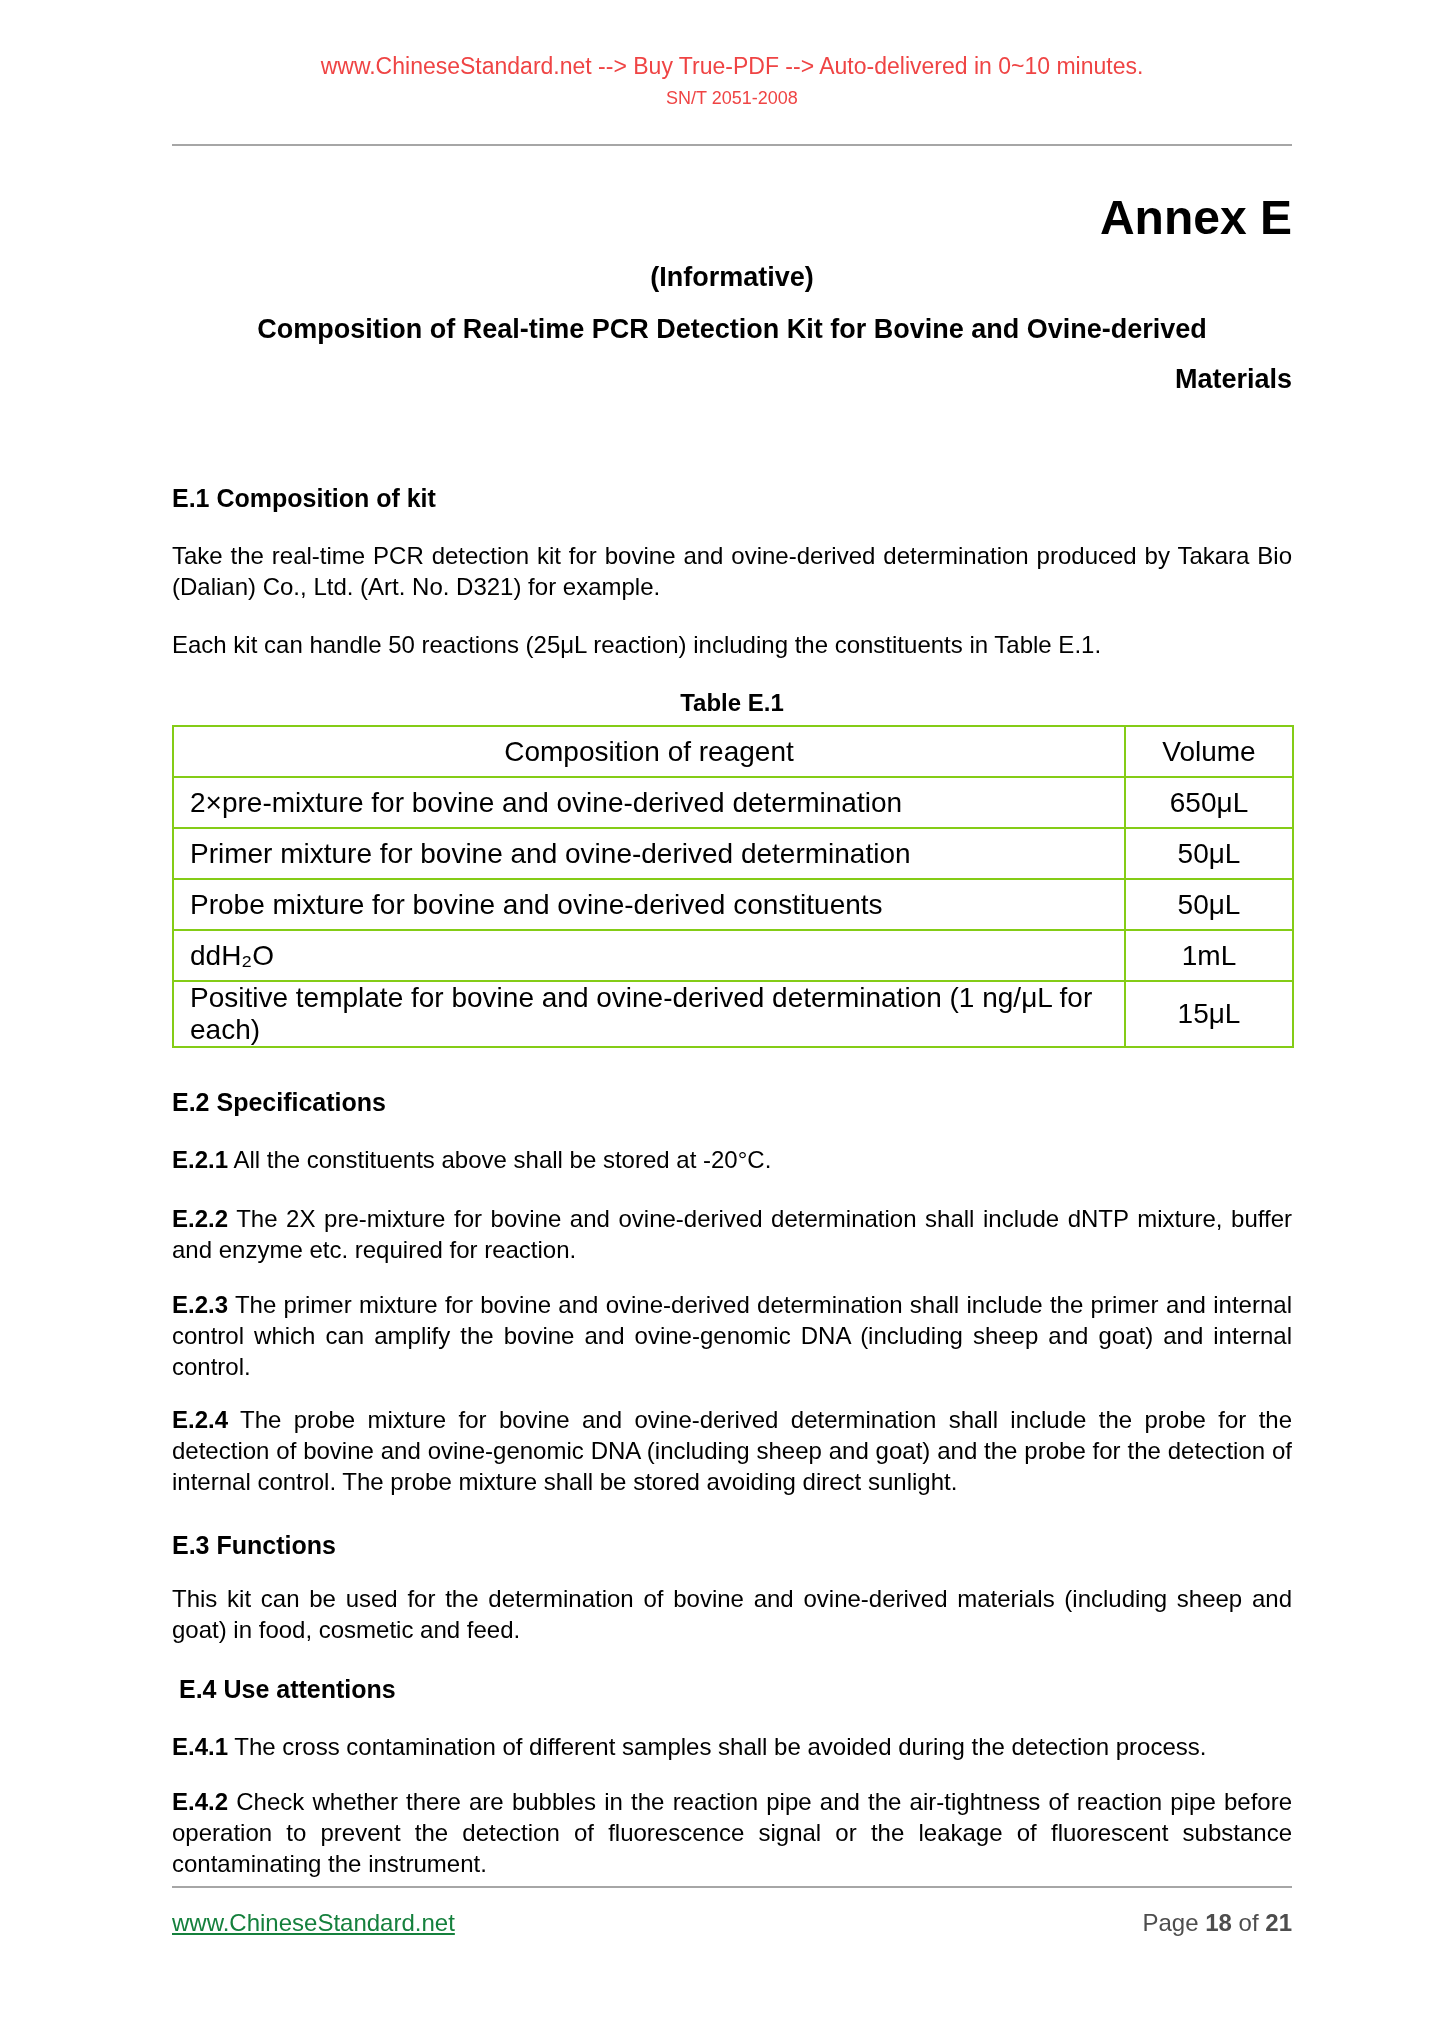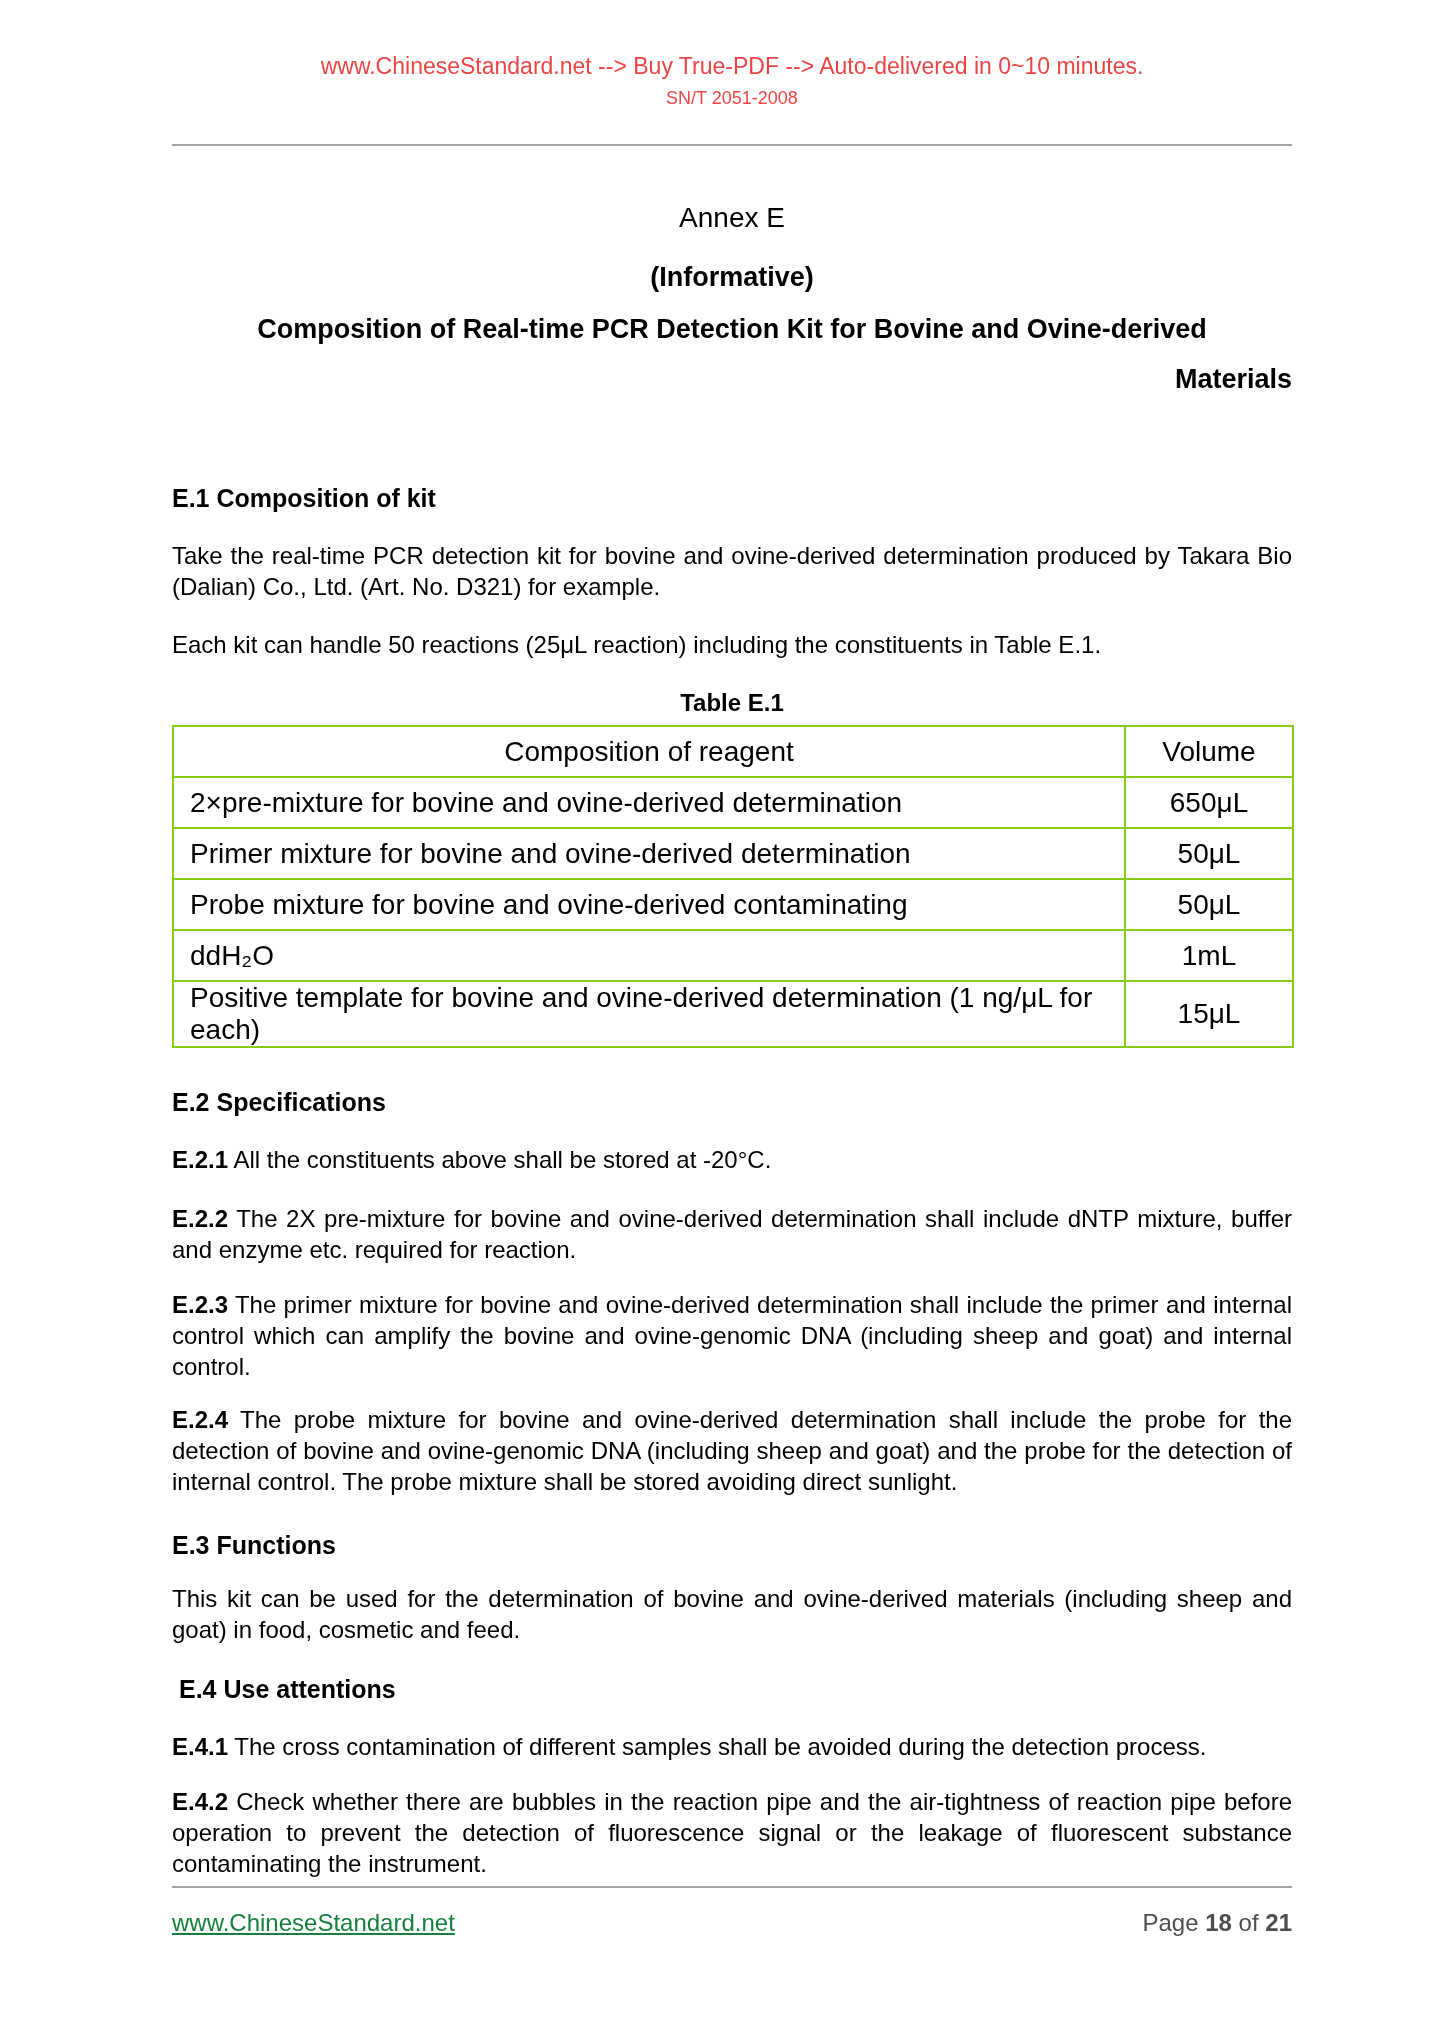--- a/index.html
+++ b/index.html
@@ -19,21 +19,21 @@
   
   .hdr { text-align: center; color: #ef4444; }
   .hdr-banner { padding-top: 52px; font-size: 23px; line-height: 28px; }
   .hdr-doc { margin-top: 6px; font-size: 18px; line-height: 24px; }
   .rule {
     border: none; height: 0;
     border-top: 2px solid #a6a6a6;
     margin: 34px 0 0 0;
   }
   
-  .annex-title { margin: 50px 0 0 0; text-align: center; font-size: 28px; line-height: 44px; font-weight: normal; }
+  .annex-title { margin: 50px 0 0 0; text-align: right; font-size: 48px; line-height: 44px; font-weight: bold; }
   .sub-title   { margin: 18px 0 0 0; text-align: center; font-size: 27px; line-height: 34px; font-weight: bold; }
   .sub-title.first { margin-top: 20px; }
   .sub-title.last  { margin-top: 16px; text-align: right; }
   
   .sec-h { margin: 32px 0 0 0; font-size: 25px; line-height: 32px; font-weight: bold; }
   .sec-h.e1 { margin-top: 86px; }
   .sec-h.e2 { margin-top: 38px; }
   .sec-h.e4 { margin-top: 28px; margin-left: 7px; }
   p { margin: 24px 0 0 0; font-size: 24px; line-height: 31px; }
   p.just { text-align: justify; }
@@ -112,21 +112,21 @@
     <tbody>
       <tr>
         <td class="reagent">2×pre-mixture for bovine and ovine-derived determination</td>
         <td class="vol">650μL</td>
       </tr>
       <tr>
         <td class="reagent">Primer mixture for bovine and ovine-derived determination</td>
         <td class="vol">50μL</td>
       </tr>
       <tr>
-        <td class="reagent">Probe mixture for bovine and ovine-derived contaminating</td>
+        <td class="reagent">Probe mixture for bovine and ovine-derived constituents</td>
         <td class="vol">50μL</td>
       </tr>
       <tr>
         <td class="reagent">ddH₂O</td>
         <td class="vol">1mL</td>
       </tr>
       <tr>
         <td class="reagent">Positive template for bovine and ovine-derived determination (1 ng/μL for each)</td>
         <td class="vol">15μL</td>
       </tr>

